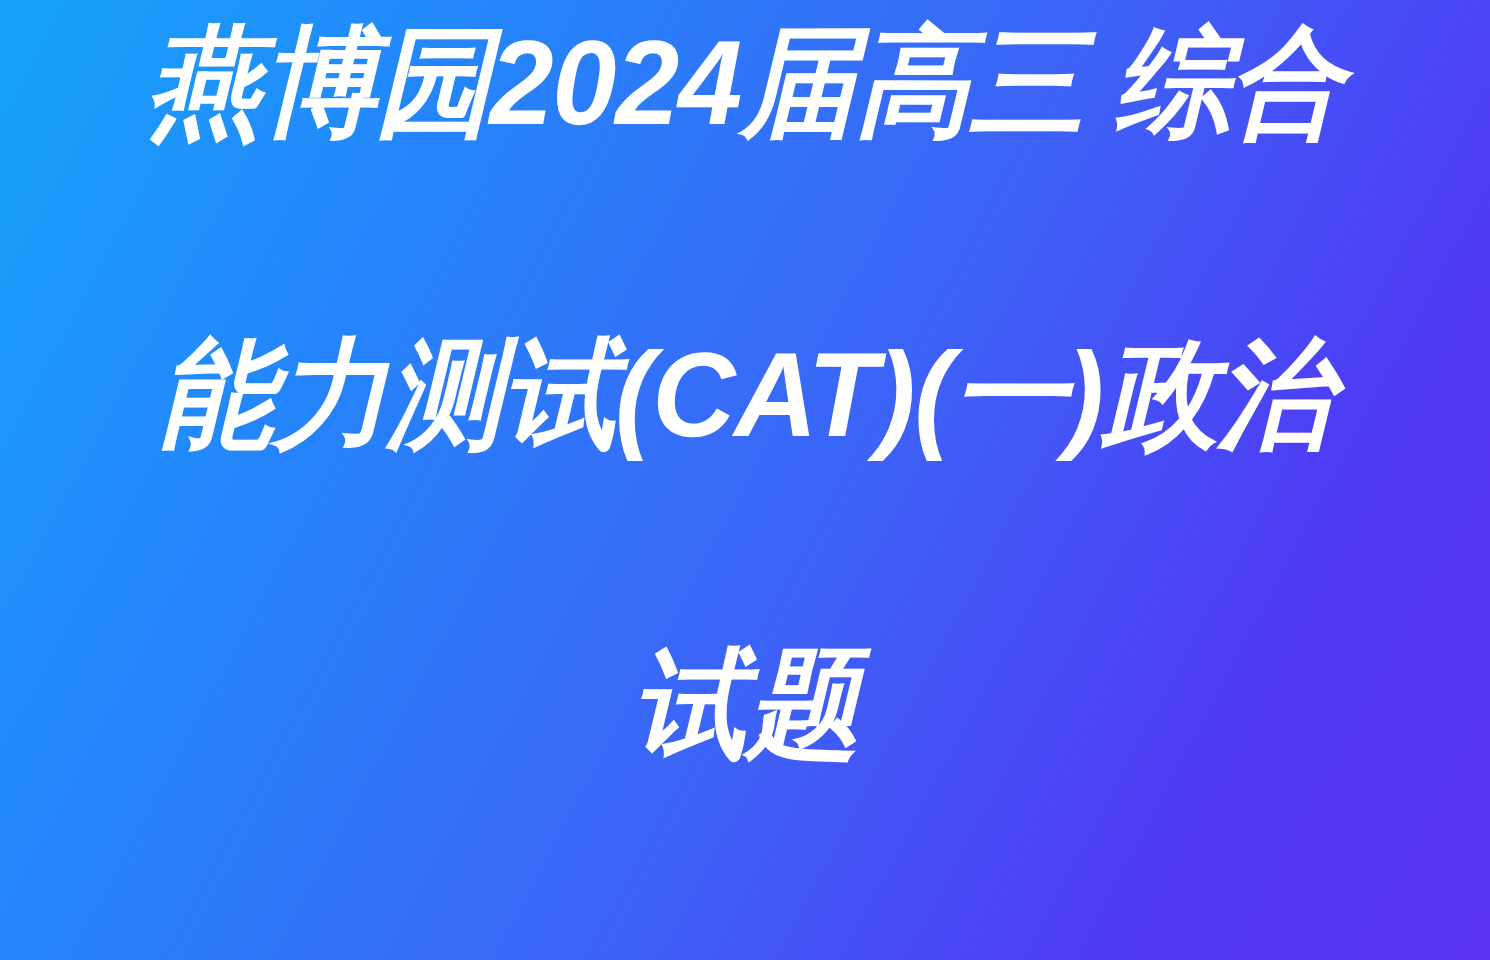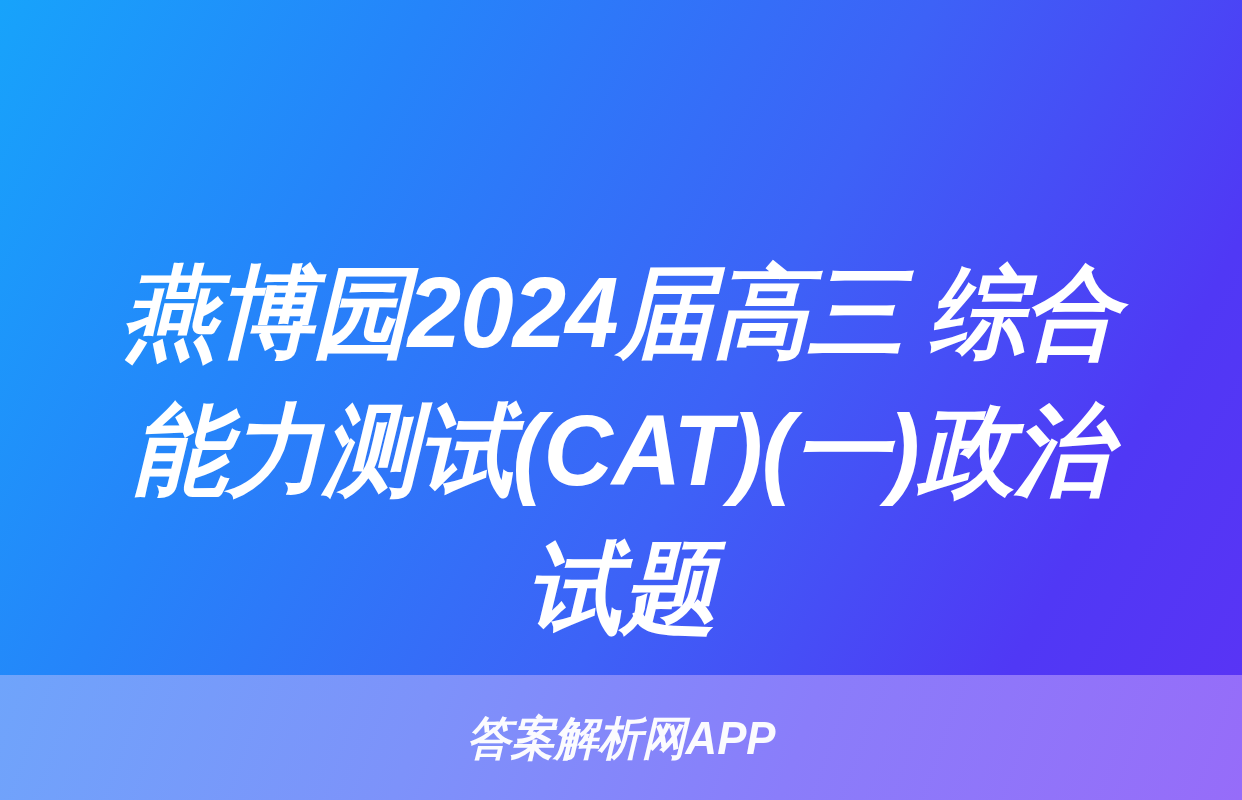--- a/index.html
+++ b/index.html
@@ -29,21 +29,21 @@
   
   .title-block {
     position: absolute;
     left: 0;
     top: 0;
     width: 1242px;
     height: 675px;
     display: flex;
     flex-direction: column;
     align-items: center;
-    justify-content: flex-end;
+    justify-content: space-between;
     box-sizing: border-box;
     padding: 0 62px 18px 62px;
     border-radius: 10px;
   }
 
   .title-line {
     color: #ffffff;
     font-family: "Liberation Sans", "DejaVu Sans", sans-serif;
     font-weight: 700;
     font-style: italic;
@@ -91,17 +91,14 @@
 <body>
 
 <div id="cover">
 
   <div class="title-block">
     <div class="title-line">燕博园2024届高三 综合</div>
     <div class="title-line">能力测试(CAT)(一)政治</div>
     <div class="title-line">试题</div>
   </div>
 
-  <div class="footer-band">
-    <div class="watermark">答案解析网APP</div>
-  </div>
 
 </div>
 
 </body></html>

